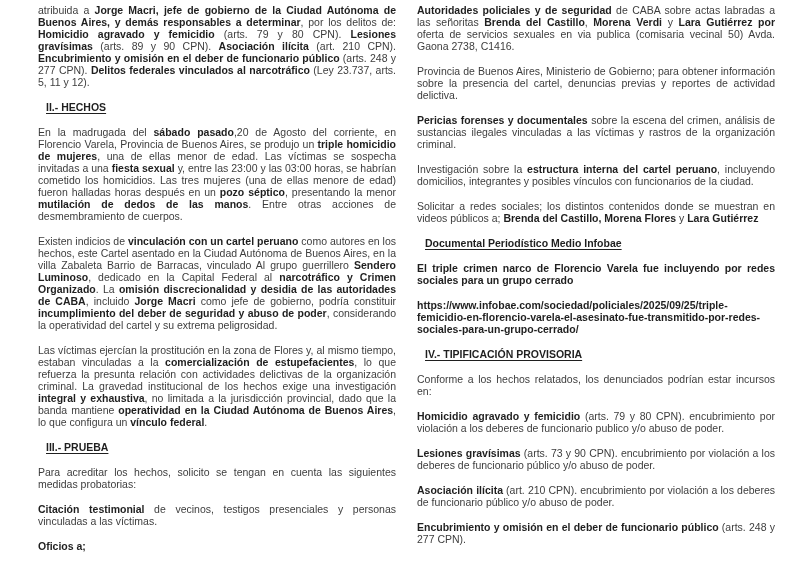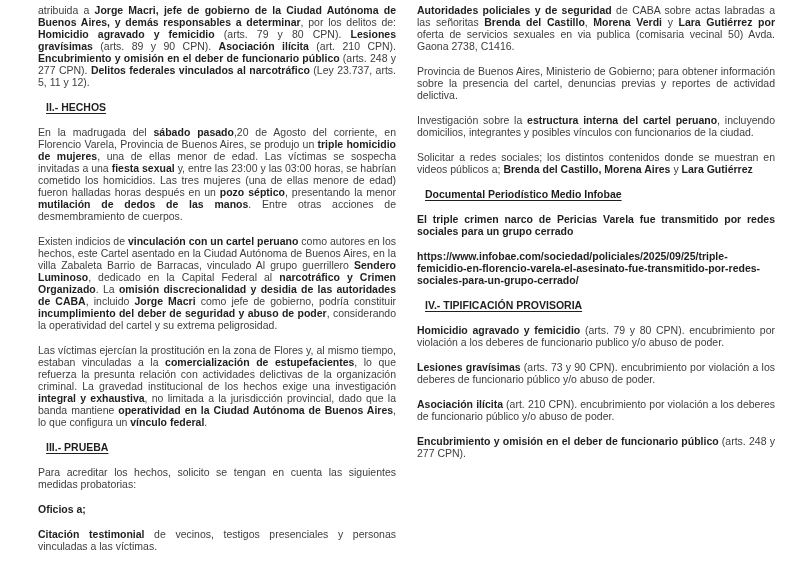--- a/index.html
+++ b/index.html
@@ -57,30 +57,32 @@
 
 <div class="page">
   <div class="column" id="col-0">
       <p class="para"><span class="r">atribuida a </span><span class="b">Jorge Macri, jefe de gobierno de la Ciudad Autónoma de Buenos Aires, y demás responsables a determinar</span><span class="r">, por los delitos de: </span><span class="b">Homicidio agravado y femicidio</span><span class="r"> (arts. 79 y 80 CPN). </span><span class="b">Lesiones gravísimas</span><span class="r"> (arts. 89 y 90 CPN). </span><span class="b">Asociación ilícita</span><span class="r"> (art. 210 CPN). </span><span class="b">Encubrimiento y omisión en el deber de funcionario público</span><span class="r"> (arts. 248 y 277 CPN). </span><span class="b">Delitos federales vinculados al narcotráfico</span><span class="r"> (Ley 23.737, arts. 5, 11 y 12).</span></p>
       <p class="para heading">II.- HECHOS</p>
       <p class="para"><span class="r">En la madrugada del </span><span class="b">sábado pasado</span><span class="r">,20 de Agosto del corriente, en Florencio Varela, Provincia de Buenos Aires, se produjo un </span><span class="b">triple homicidio de mujeres</span><span class="r">, una de ellas menor de edad. Las víctimas se sospecha invitadas a una </span><span class="b">fiesta sexual</span><span class="r"> y, entre las 23:00 y las 03:00 horas, se habrían cometido los homicidios. Las tres mujeres (una de ellas menore de edad) fueron halladas horas después en un </span><span class="b">pozo séptico</span><span class="r">, presentando la menor </span><span class="b">mutilación de dedos de las manos</span><span class="r">. Entre otras acciones de desmembramiento de cuerpos.</span></p>
       <p class="para"><span class="r">Existen indicios de </span><span class="b">vinculación con un cartel peruano</span><span class="r"> como autores en los hechos, este Cartel asentado en la Ciudad Autónoma de Buenos Aires, en la villa Zabaleta Barrio de Barracas, vinculado Al grupo guerrillero </span><span class="b">Sendero Luminoso</span><span class="r">, dedicado en la Capital Federal al </span><span class="b">narcotráfico y Crimen Organizado</span><span class="r">. La </span><span class="b">omisión discrecionalidad y desidia de las autoridades de CABA</span><span class="r">, incluido </span><span class="b">Jorge Macri</span><span class="r"> como jefe de gobierno, podría constituir </span><span class="b">incumplimiento del deber de seguridad y abuso de poder</span><span class="r">, considerando la operatividad del cartel y su extrema peligrosidad.</span></p>
       <p class="para"><span class="r">Las víctimas ejercían la prostitución en la zona de Flores y, al mismo tiempo, estaban vinculadas a la </span><span class="b">comercialización de estupefacientes</span><span class="r">, lo que refuerza la presunta relación con actividades delictivas de la organización criminal. La gravedad institucional de los hechos exige una investigación </span><span class="b">integral y exhaustiva</span><span class="r">, no limitada a la jurisdicción provincial, dado que la banda mantiene </span><span class="b">operatividad en la Ciudad Autónoma de Buenos Aires</span><span class="r">, lo que configura un </span><span class="b">vínculo federal</span><span class="r">.</span></p>
       <p class="para heading">III.- PRUEBA</p>
       <p class="para"><span class="r">Para acreditar los hechos, solicito se tengan en cuenta las siguientes medidas probatorias:</span></p>
+      <p class="para"><span class="b">Citación testimonial</span><span class="r"> de vecinos, testigos presenciales y personas vinculadas a las víctimas.</span></p>
       <p class="para"><span class="b">Oficios a;</span></p>
-      <p class="para"><span class="b">Citación testimonial</span><span class="r"> de vecinos, testigos presenciales y personas vinculadas a las víctimas.</span></p>
     </div>
   <div class="column" id="col-1">
       <p class="para"><span class="b">Autoridades policiales y de seguridad</span><span class="r"> de CABA sobre actas labradas a las señoritas </span><span class="b">Brenda del Castillo</span><span class="r">, </span><span class="b">Morena Verdi</span><span class="r"> y </span><span class="b">Lara Gutiérrez por</span><span class="r"> oferta de servicios sexuales en via publica (comisaria vecinal 50) Avda. Gaona 2738, C1416.</span></p>
       <p class="para"><span class="r">Provincia de Buenos Aires, Ministerio de Gobierno; para obtener información sobre la presencia del cartel, denuncias previas y reportes de actividad delictiva.</span></p>
+      <p class="para"><span class="b">Pericias forenses y documentales</span><span class="r"> sobre la escena del crimen, análisis de sustancias ilegales vinculadas a las víctimas y rastros de la organización criminal.</span></p>
       <p class="para"><span class="r">Investigación sobre la </span><span class="b">estructura interna del cartel peruano</span><span class="r">, incluyendo domicilios, integrantes y posibles vínculos con funcionarios de la ciudad.</span></p>
-      <p class="para"><span class="r">Solicitar a redes sociales; los distintos contenidos donde se muestran en videos públicos a; </span><span class="b">Brenda del Castillo, Morena Aires</span><span class="r"> y </span><span class="b">Lara Gutiérrez</span></p>
+      <p class="para"><span class="r">Solicitar a redes sociales; los distintos contenidos donde se muestran en videos públicos a; </span><span class="b">Brenda del Castillo, Morena Flores</span><span class="r"> y </span><span class="b">Lara Gutiérrez</span></p>
       <p class="para heading">Documental Periodístico Medio Infobae</p>
-      <p class="para"><span class="b">El triple crimen narco de Pericias Varela fue transmitido por redes sociales para un grupo cerrado</span></p>
+      <p class="para"><span class="b">El triple crimen narco de Florencio Varela fue incluyendo por redes sociales para un grupo cerrado</span></p>
       <p class="para"><a class="link">https://www.infobae.com/sociedad/policiales/2025/09/25/triple-femicidio-en-florencio-varela-el-asesinato-fue-transmitido-por-redes-sociales-para-un-grupo-cerrado/</a></p>
       <p class="para heading">IV.- TIPIFICACIÓN PROVISORIA</p>
+      <p class="para"><span class="r">Conforme a los hechos relatados, los denunciados podrían estar incursos en:</span></p>
       <p class="para"><span class="b">Homicidio agravado y femicidio</span><span class="r"> (arts. 79 y 80 CPN). encubrimiento por violación a los deberes de funcionario publico y/o abuso de poder.</span></p>
       <p class="para"><span class="b">Lesiones gravísimas</span><span class="r"> (arts. 73 y 90 CPN). encubrimiento por violación a los deberes de funcionario público y/o abuso de poder.</span></p>
       <p class="para"><span class="b">Asociación ilícita</span><span class="r"> (art. 210 CPN). encubrimiento por violación a los deberes de funcionario público y/o abuso de poder.</span></p>
       <p class="para"><span class="b">Encubrimiento y omisión en el deber de funcionario público</span><span class="r"> (arts. 248 y 277 CPN).</span></p>
     </div>
 </div>
 
 </body></html>

